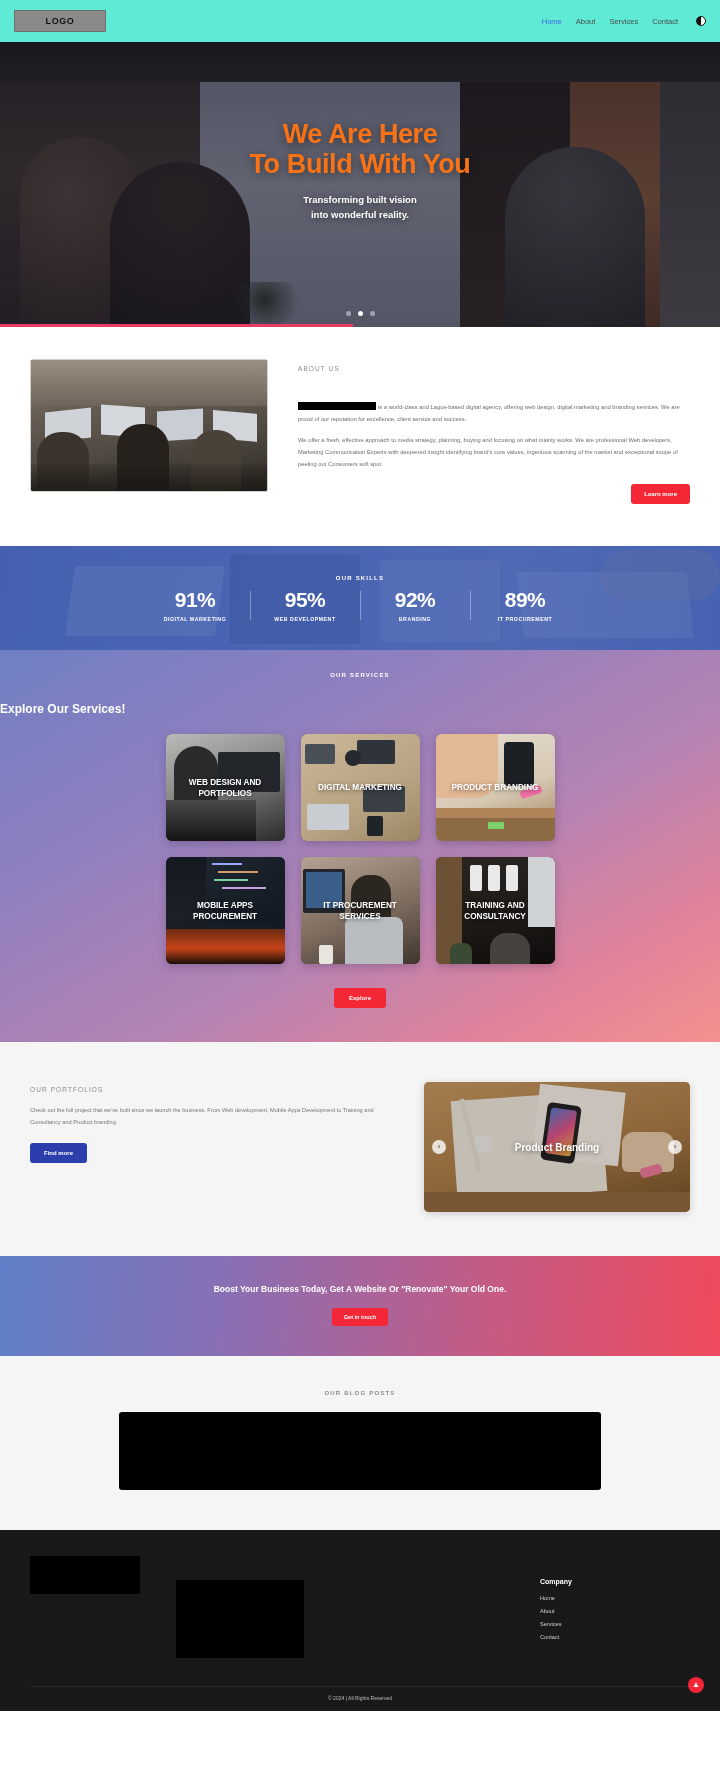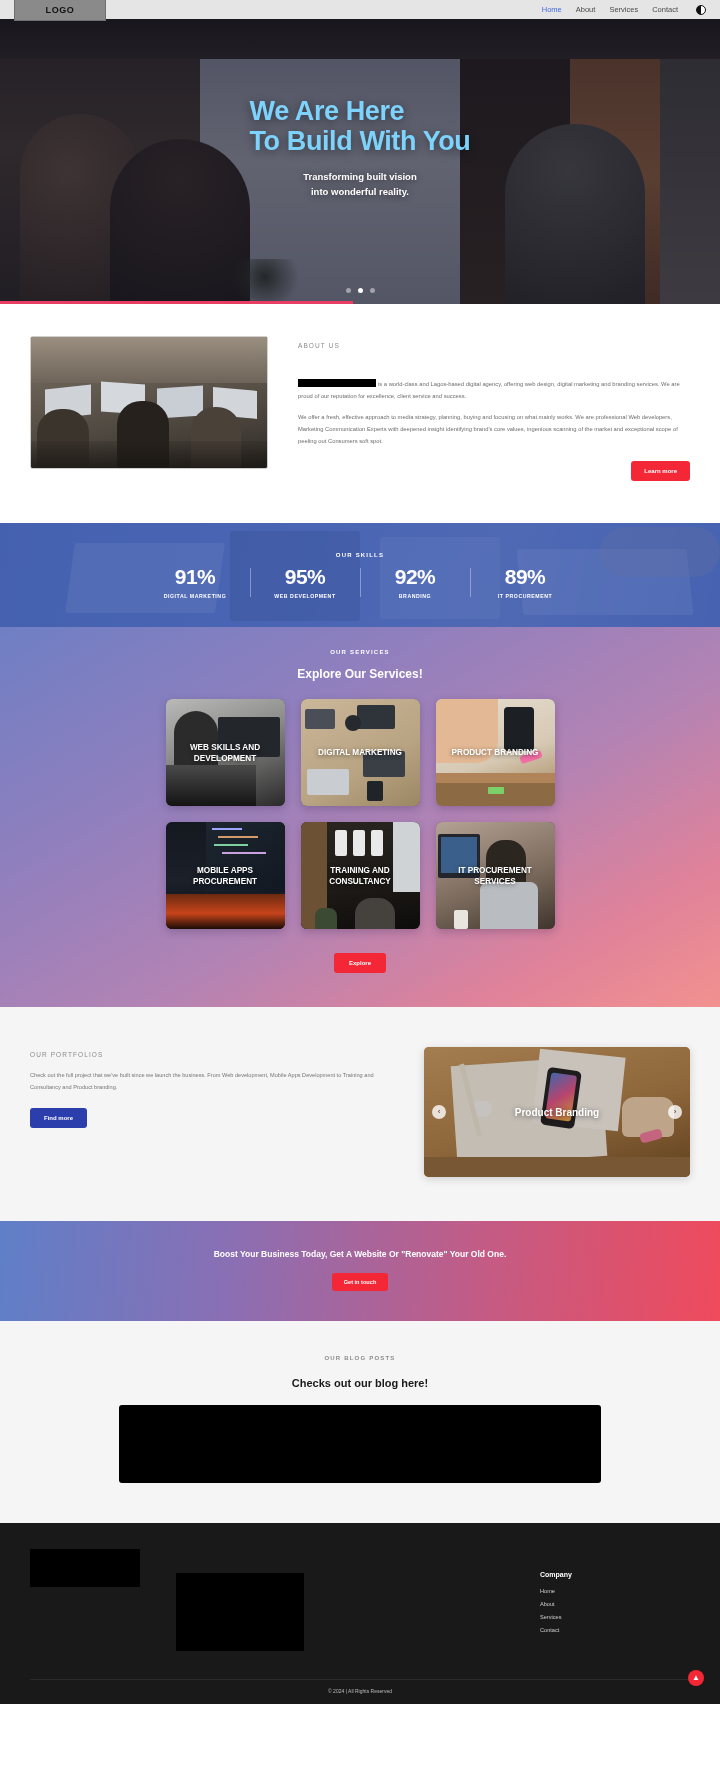--- a/index.html
+++ b/index.html
@@ -7,21 +7,21 @@
   body {
     font-family:"Liberation Sans", sans-serif;
     background:#ffffff;
     color:#333;
     -webkit-font-smoothing:antialiased;
   }
   .page { width:720px; position:relative; overflow:hidden; }
 
   
   .navbar {
-    height:19px; background:#e5e5e5; display:flex; align-items:center;
+    height:42px; background:#5eead4; display:flex; align-items:center;
     justify-content:space-between; padding:0 14px; position:relative; z-index:40;
   }
   .logo-box {
     width:92px; height:22px; background:#8a8a8a; border:1px solid #6f6f6f;
     display:flex; align-items:center; justify-content:center;
   }
   .logo-text { font-size:9px; font-weight:bold; color:#111; letter-spacing:.6px; }
   .nav-links { display:flex; align-items:center; gap:14px; }
   .nav-link { font-size:7.5px; color:#4a4a4a; text-decoration:none; }
   .nav-link.active { color:#4169e1; }
@@ -38,22 +38,22 @@
   }
   .hero-bg { position:absolute; inset:0; }
   .hb { position:absolute; }
   .hero-overlay { position:absolute; inset:0; background:rgba(25,26,40,.55); }
   .hero-inner {
     position:relative; z-index:3; height:100%;
     display:flex; flex-direction:column; align-items:center; justify-content:center;
     padding-bottom:28px;
   }
   .hero-title {
-    font-size:27px; font-weight:bold; color:#7dd3fc; line-height:1.12;
-    text-align:left; letter-spacing:-.4px;
+    font-size:27px; font-weight:bold; color:#f97316; line-height:1.12;
+    text-align:center; letter-spacing:-.4px;
     text-shadow:0 2px 10px rgba(0,0,0,.45);
   }
   .hero-sub {
     margin-top:14px; font-size:9.5px; font-weight:bold; color:#fff;
     text-align:center; line-height:1.5; text-shadow:0 1px 6px rgba(0,0,0,.5);
   }
   .hero-dots {
     position:absolute; left:0; right:0; bottom:11px; z-index:5;
     display:flex; justify-content:center; gap:7px;
   }
@@ -120,21 +120,21 @@
   
   .services {
     background:linear-gradient(150deg,#6f7fc4 0%,#8f7fbe 30%,#b283b4 58%,#e0829a 82%,#f2918f 100%);
     padding:22px 0 34px;
   }
   .svc-eyebrow {
     text-align:center; font-size:6px; color:#fff; letter-spacing:1.2px;
     font-weight:bold; text-transform:uppercase;
   }
   .svc-title {
-    text-align:center; font-size:12px; font-weight:bold; color:#fff; margin-top:12px;
+    font-size:12px; font-weight:bold; color:#fff; margin-top:24px;
   }
   .svc-grid {
     margin:18px auto 0; width:428px;
     display:grid; grid-template-columns:repeat(3,119px); gap:16px 16px;
     justify-content:center;
   }
   .svc-card {
     height:107px; border-radius:6px; overflow:hidden; position:relative;
     box-shadow:0 3px 9px rgba(60,40,80,.28); background:#4b4b4b;
   }
@@ -325,21 +325,21 @@
   <div class="services">
     <div class="svc-eyebrow">OUR SERVICES</div>
     <div class="svc-title">Explore Our Services!</div>
     <div class="svc-grid">
 
       <div class="svc-card">
         <div class="sc" style="left:0;top:0;width:119px;height:107px;background:linear-gradient(160deg,#b9bab8,#8e8f8d 40%,#2a2a2a);"></div>
         <div class="sc" style="left:52px;top:18px;width:62px;height:40px;background:#23262b;border-radius:2px;"></div>
         <div class="sc" style="left:8px;top:12px;width:44px;height:62px;border-radius:22px 22px 0 0;background:#2b2b2b;"></div>
         <div class="sc" style="left:0;top:66px;width:90px;height:41px;background:linear-gradient(180deg,#4a4a4a,#141414);"></div>
-        <div class="svc-card-label">WEB SKILLS AND DEVELOPMENT</div>
+        <div class="svc-card-label">WEB DESIGN AND PORTFOLIOS</div>
       </div>
 
       <div class="svc-card">
         <div class="sc" style="left:0;top:0;width:119px;height:107px;background:linear-gradient(150deg,#cbb79a,#b8a382 60%,#9c8765);"></div>
         <div class="sc" style="left:4px;top:10px;width:30px;height:20px;background:#4a4f57;border-radius:2px;"></div>
         <div class="sc" style="left:56px;top:6px;width:38px;height:24px;background:#2f343b;border-radius:2px;"></div>
         <div class="sc" style="left:44px;top:16px;width:16px;height:16px;background:#26292e;border-radius:50%;"></div>
         <div class="sc" style="left:62px;top:52px;width:42px;height:26px;background:#3a3f46;border-radius:2px;"></div>
         <div class="sc" style="left:6px;top:70px;width:42px;height:26px;background:#c9ccd1;border-radius:2px;"></div>
         <div class="sc" style="left:66px;top:82px;width:16px;height:20px;background:#1f2429;border-radius:2px;"></div>
@@ -359,42 +359,42 @@
 
       <div class="svc-card">
         <div class="sc" style="left:0;top:0;width:119px;height:107px;background:linear-gradient(180deg,#14181f,#1b2029 55%,#0d1014);"></div>
         <div class="sc" style="left:40px;top:0;width:79px;height:70px;background:linear-gradient(140deg,#1d2630,#121821);"></div>
         <div class="sc" style="left:46px;top:6px;width:30px;height:2px;background:#9aa6ff;"></div>
         <div class="sc" style="left:52px;top:14px;width:40px;height:2px;background:#d39a6a;"></div>
         <div class="sc" style="left:48px;top:22px;width:34px;height:2px;background:#7fd0a0;"></div>
         <div class="sc" style="left:56px;top:30px;width:44px;height:2px;background:#c9a0e0;"></div>
         <div class="sc" style="left:0;top:72px;width:119px;height:35px;background:linear-gradient(180deg,#6b2a10,#c6441a 55%,#1a0d07);"></div>
         <div class="svc-card-label">MOBILE APPS PROCUREMENT</div>
+      </div>
+
+      <div class="svc-card">
+        <div class="sc" style="left:0;top:0;width:119px;height:107px;background:linear-gradient(160deg,#b4a395,#7e6d5f 55%,#3f352d);"></div>
+        <div class="sc" style="left:2px;top:12px;width:42px;height:44px;background:#23272d;border-radius:2px;"></div>
+        <div class="sc" style="left:5px;top:15px;width:36px;height:36px;background:#3a5f8a;"></div>
+        <div class="sc" style="left:50px;top:18px;width:40px;height:56px;border-radius:18px 18px 0 0;background:#2b2620;"></div>
+        <div class="sc" style="left:44px;top:60px;width:58px;height:47px;background:#b9bcc1;border-radius:8px 8px 0 0;"></div>
+        <div class="sc" style="left:18px;top:88px;width:14px;height:19px;background:#e8e4de;border-radius:2px;"></div>
+        <div class="svc-card-label">IT PROCUREMENT SERVICES</div>
       </div>
 
       <div class="svc-card">
         <div class="sc" style="left:0;top:0;width:119px;height:107px;background:linear-gradient(170deg,#2a2521,#1c1916 60%,#0e0c0b);"></div>
         <div class="sc" style="left:0;top:0;width:26px;height:107px;background:#6d5134;"></div>
         <div class="sc" style="left:92px;top:0;width:27px;height:70px;background:#cfd3d6;"></div>
         <div class="sc" style="left:34px;top:8px;width:12px;height:26px;background:#e9e9e9;border-radius:2px;"></div>
         <div class="sc" style="left:52px;top:8px;width:12px;height:26px;background:#e9e9e9;border-radius:2px;"></div>
         <div class="sc" style="left:70px;top:8px;width:12px;height:26px;background:#e9e9e9;border-radius:2px;"></div>
         <div class="sc" style="left:54px;top:76px;width:40px;height:31px;border-radius:16px 16px 0 0;background:#45413c;"></div>
         <div class="sc" style="left:14px;top:86px;width:22px;height:21px;background:#3a4a33;border-radius:8px 8px 0 0;"></div>
         <div class="svc-card-label">TRAINING AND CONSULTANCY</div>
-      </div>
-
-      <div class="svc-card">
-        <div class="sc" style="left:0;top:0;width:119px;height:107px;background:linear-gradient(160deg,#b4a395,#7e6d5f 55%,#3f352d);"></div>
-        <div class="sc" style="left:2px;top:12px;width:42px;height:44px;background:#23272d;border-radius:2px;"></div>
-        <div class="sc" style="left:5px;top:15px;width:36px;height:36px;background:#3a5f8a;"></div>
-        <div class="sc" style="left:50px;top:18px;width:40px;height:56px;border-radius:18px 18px 0 0;background:#2b2620;"></div>
-        <div class="sc" style="left:44px;top:60px;width:58px;height:47px;background:#b9bcc1;border-radius:8px 8px 0 0;"></div>
-        <div class="sc" style="left:18px;top:88px;width:14px;height:19px;background:#e8e4de;border-radius:2px;"></div>
-        <div class="svc-card-label">IT PROCUREMENT SERVICES</div>
       </div>
 
     </div>
     <div class="explore-wrap">
       <button class="btn btn-explore">Explore</button>
     </div>
   </div>
 
   <div class="portfolio">
     <div class="pf-left">
@@ -420,21 +420,20 @@
     </div>
   </div>
 
   <div class="cta">
     <div class="cta-text">Boost Your Business Today, Get A Website Or "Renovate" Your Old One.</div>
     <button class="btn btn-touch">Get in touch</button>
   </div>
 
   <div class="blog">
     <div class="blog-eyebrow">OUR BLOG POSTS</div>
-    <div class="blog-title">Checks out our blog here!</div>
     <div class="blog-block"></div>
   </div>
 
   <div class="footer">
     <div class="footer-cols">
       <div class="fc-block-a"></div>
       <div class="fc-block-b"></div>
       <div class="footer-links">
         <div class="footer-heading">Company</div>
         <a class="footer-link" href="#">Home</a>

